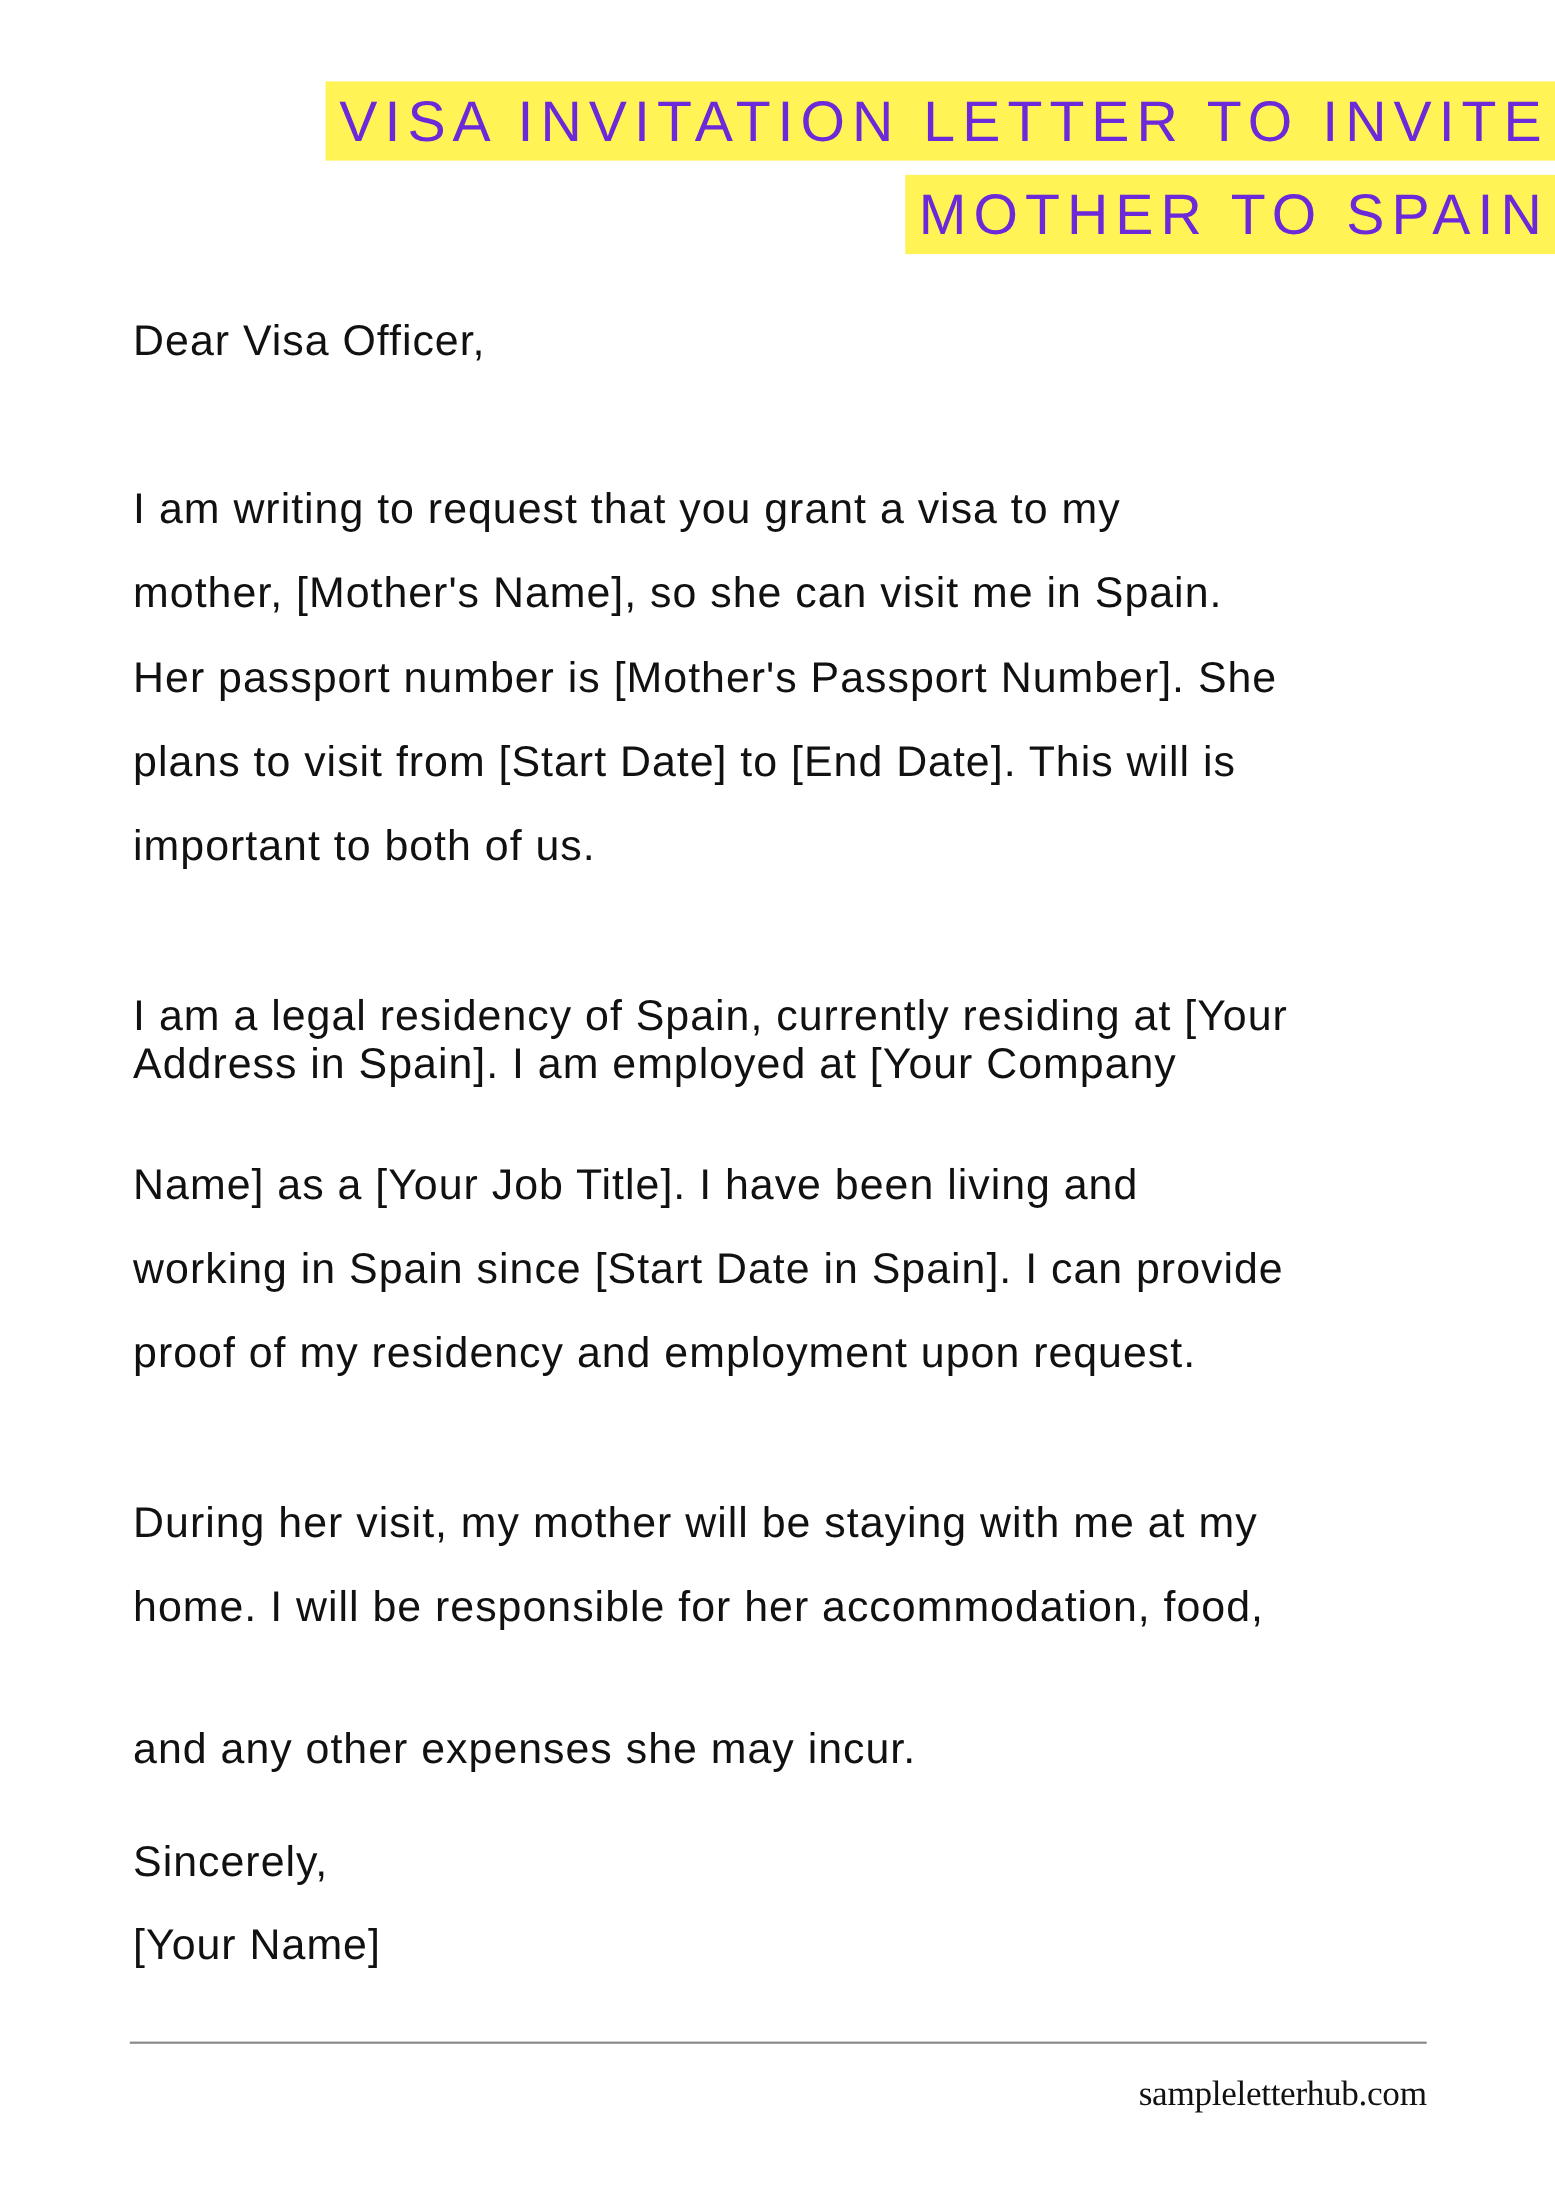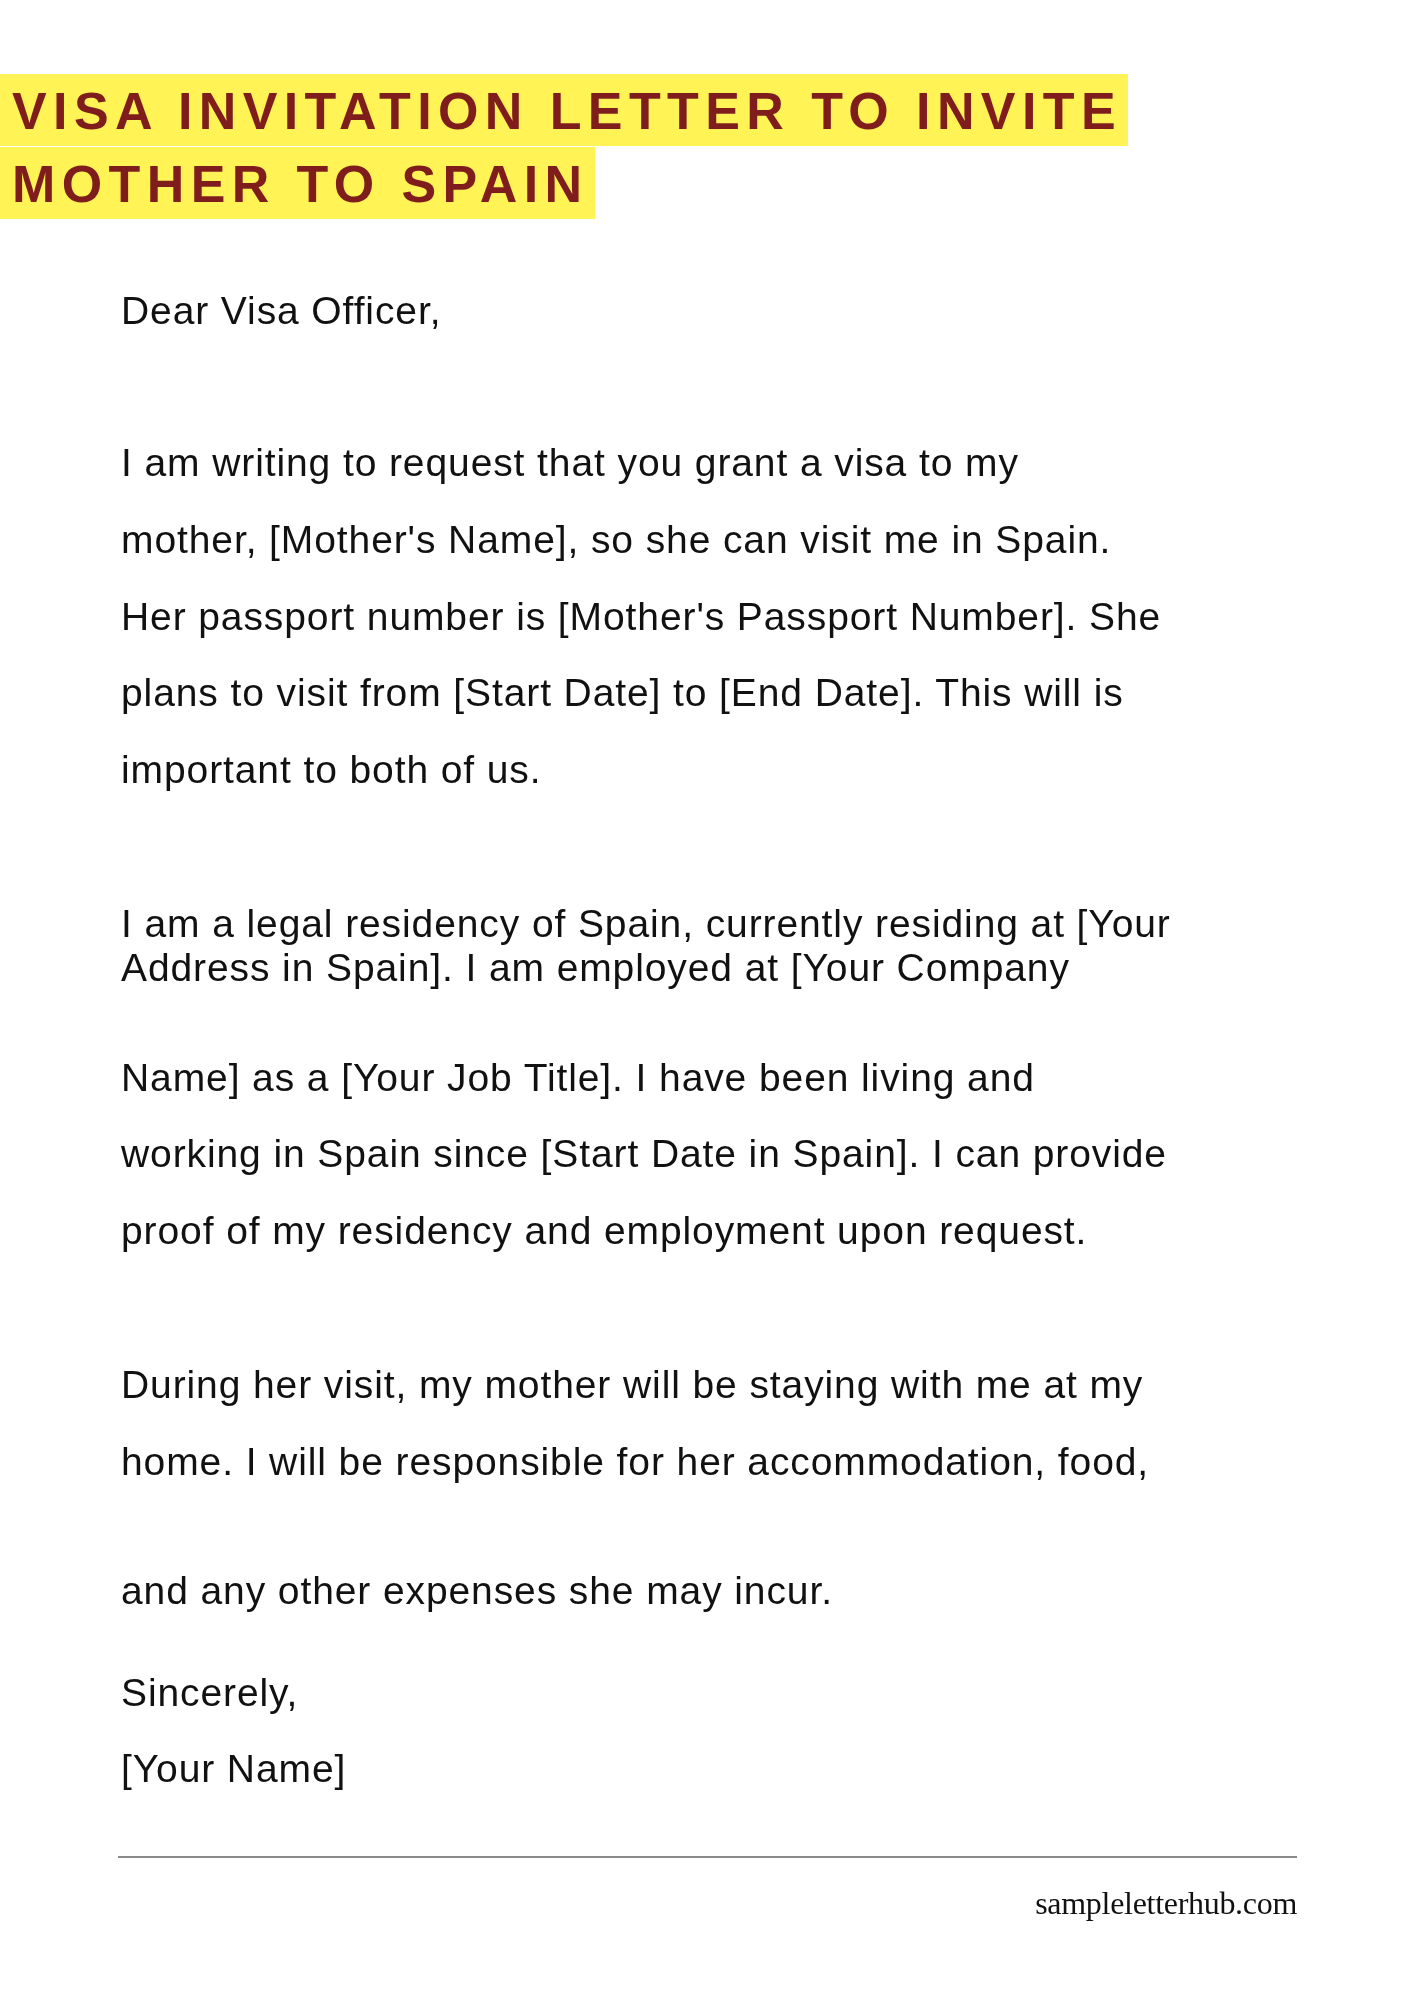--- a/index.html
+++ b/index.html
@@ -1,31 +1,31 @@
 <!DOCTYPE html>
 <html><head>
 <meta charset="utf-8">
 <style>
   html, body { margin: 0; padding: 0; background: #ffffff; }
   body { width: 1414px; height: 2000px; position: relative; overflow: hidden; color: #111111; }
   .title-wrap {
     position: absolute; left: 0; top: 74px; width: 1414px;
-    text-align: left;
+    text-align: right;
     font-family: "Liberation Sans", sans-serif;
-    font-weight: bold; font-size: 52px; letter-spacing: 6.4px;
+    font-weight: normal; font-size: 52px; letter-spacing: 6.4px;
     line-height: 72px;
-    color: #7f1d1d;
+    color: #6d28d9;
   }
   .title-line {
     display: inline-block;
     background: #fff355;
     padding: 0 6px 0 12px;
     height: 72px; line-height: 74px;
   }
-  .title-line + br + .title-line { margin-top: 0; }
+  .title-line + br + .title-line { margin-top: 12px; }
   .body {
     position: absolute; left: 121px; top: 0; width: 1260px;
     font-family: "Liberation Sans", sans-serif;
     font-size: 39px; letter-spacing: 0.9px; color: #111111;
   }
   .line { position: absolute; left: 0; white-space: nowrap; }
   .rule {
     position: absolute; left: 118px; top: 1856px; width: 1179px; height: 2px;
     background: #8a8a8a;
   }

